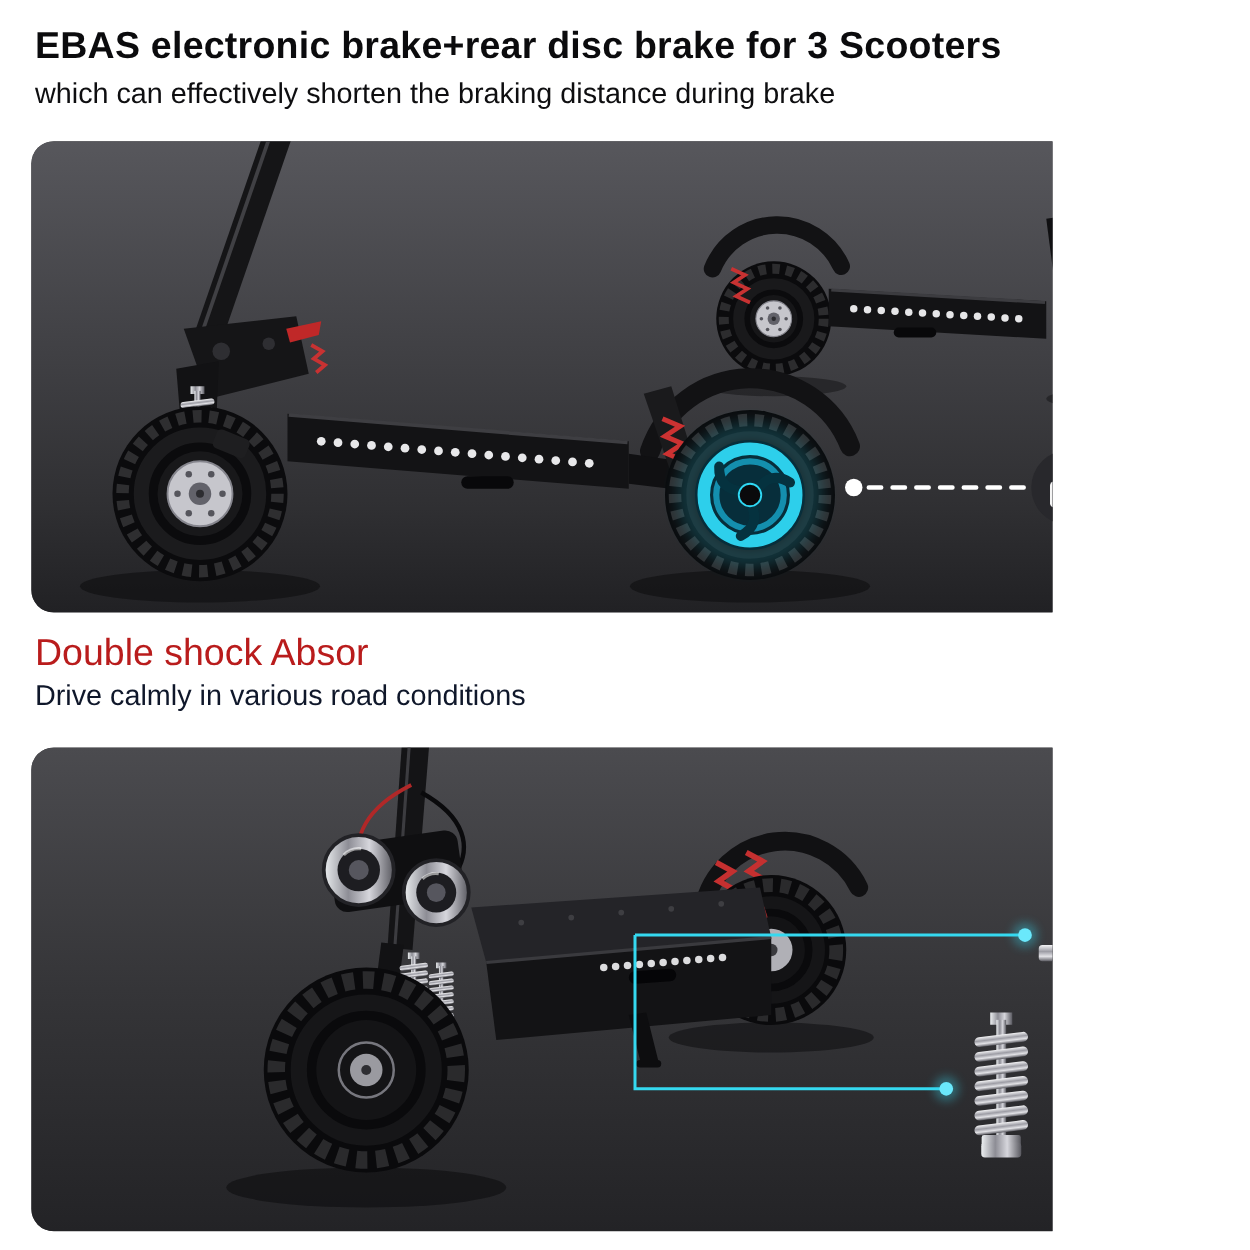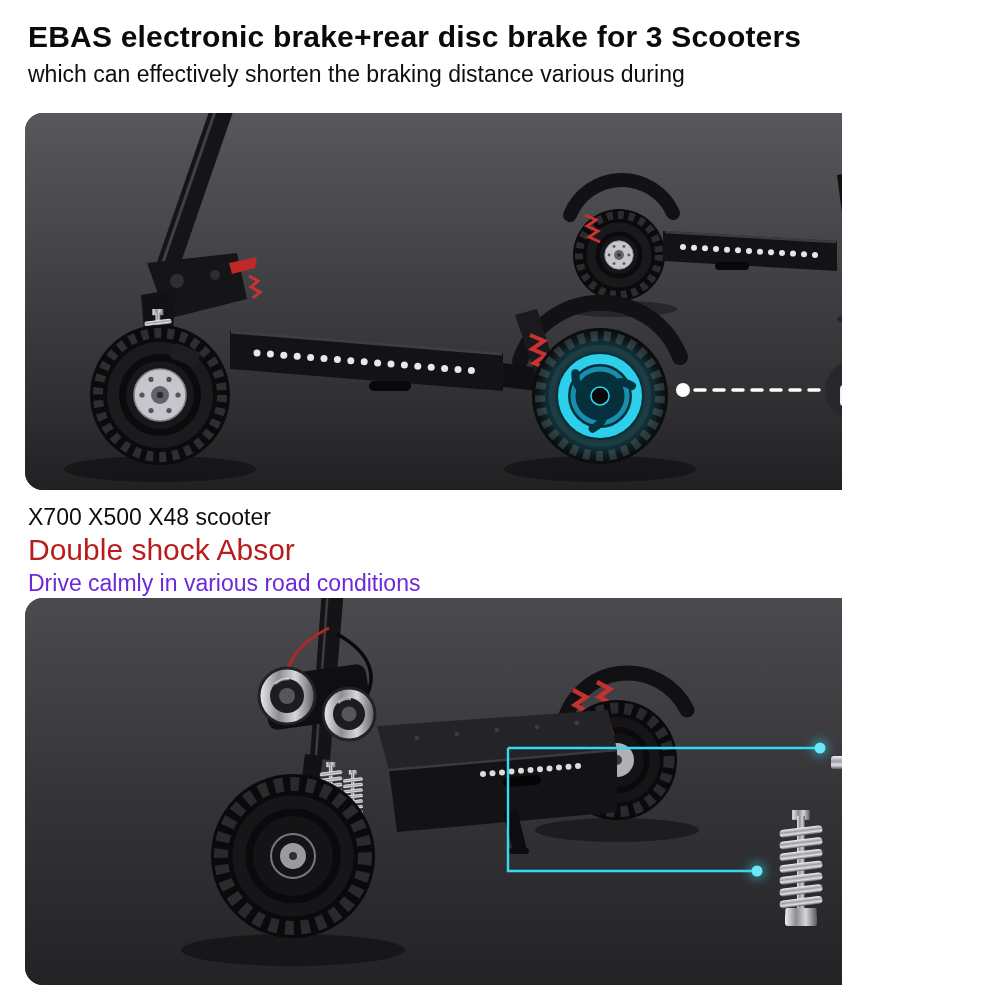--- a/index.html
+++ b/index.html
@@ -33,30 +33,30 @@
     background: #39393c;
   }
   #brake-panel { top: 113px; height: 377px; }
   #shock-panel { top: 598px; height: 387px; }
   .panel svg { display: block; }
   .mid-text { position: absolute; left: 28px; top: 504px; width: 944px; }
   .mid-text .models { font-size: 23px; color: #0e0e10; }
   .mid-text .big {
     font-size: 30px; font-weight: 400; color: #b91c1c; margin-top: 2px;
   }
-  .mid-text .sub { font-size: 23px; color: #6d28d9; margin-top: 3px; }
+  .mid-text .sub { font-size: 23px; color: #0f172a; margin-top: 3px; }
 </style>
 </head>
 <body>
 
 <div class="page">
 
   <div class="header">
     <h1>EBAS electronic brake+rear disc brake for 3 Scooters</h1>
-    <p>which can effectively shorten the braking distance various during</p>
+    <p>which can effectively shorten the braking distance during brake</p>
   </div>
 
   <div class="panel" id="brake-panel">
     <svg width="950" height="377" viewBox="0 0 950 377">
       <defs>
         <linearGradient id="p1bg" x1="0" y1="0" x2="0" y2="1">
           <stop offset="0" stop-color="#57575c"></stop>
           <stop offset="0.45" stop-color="#404044"></stop>
           <stop offset="0.78" stop-color="#2f2f32"></stop>
           <stop offset="1" stop-color="#212124"></stop>
@@ -230,21 +230,20 @@
           <path d="M 821 273 v -9 a 9 9 0 0 1 18 0 v 9" stroke="#f5f5f5" stroke-width="4.5" fill="none"></path>
           <rect x="815" y="272" width="30" height="21" rx="3.5" fill="#f5f5f5"></rect>
           <circle cx="830" cy="280" r="3" fill="#28282c"></circle>
           <rect x="828.4" y="281" width="3.2" height="7" fill="#28282c"></rect>
         </g>
       </g>
     </svg>
   </div>
 
   <div class="mid-text">
-    <div class="models">X700 X500 X48 scooter</div>
     <div class="big">Double shock Absor</div>
     <div class="sub">Drive calmly in various road conditions</div>
   </div>
 
   <div class="panel" id="shock-panel">
     <svg width="950" height="387" viewBox="0 0 950 387">
       <defs>
         <linearGradient id="p2bg" x1="0" y1="0" x2="0" y2="1">
           <stop offset="0" stop-color="#4b4b4f"></stop>
           <stop offset="0.5" stop-color="#353538"></stop>

